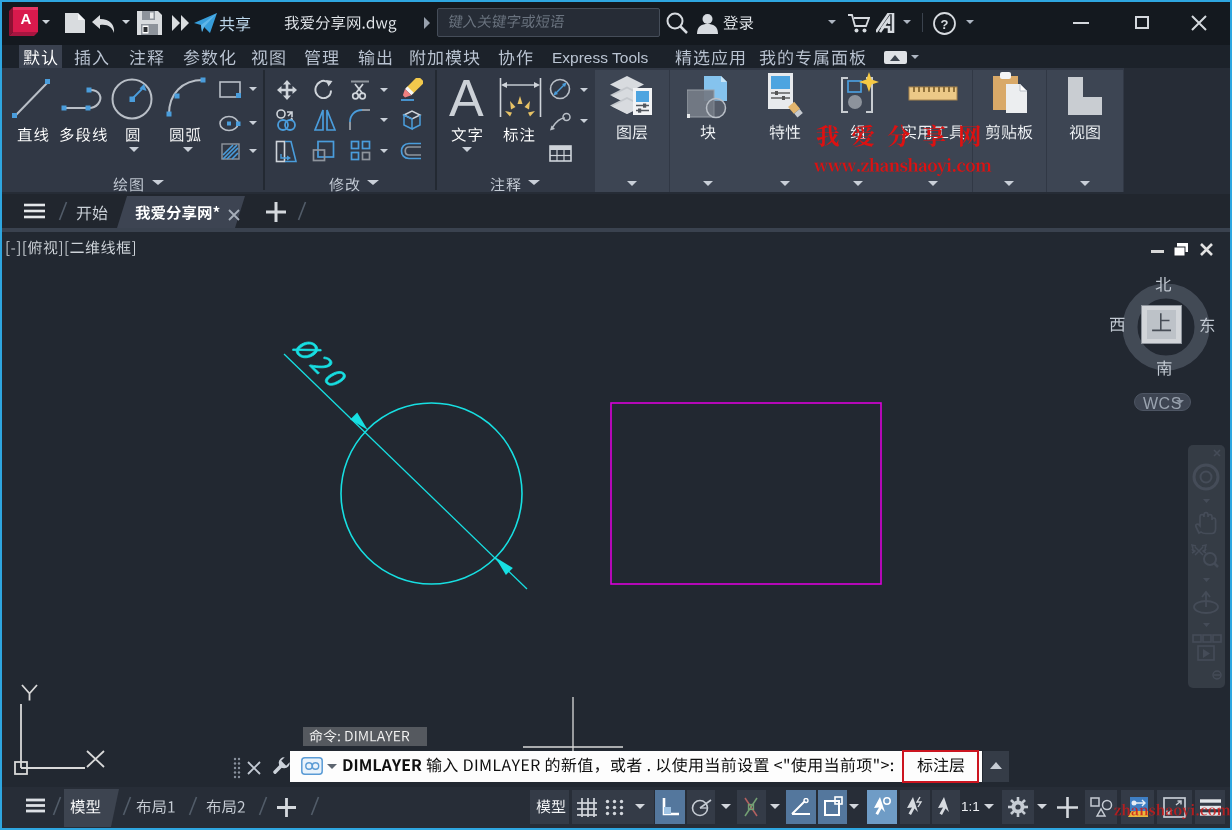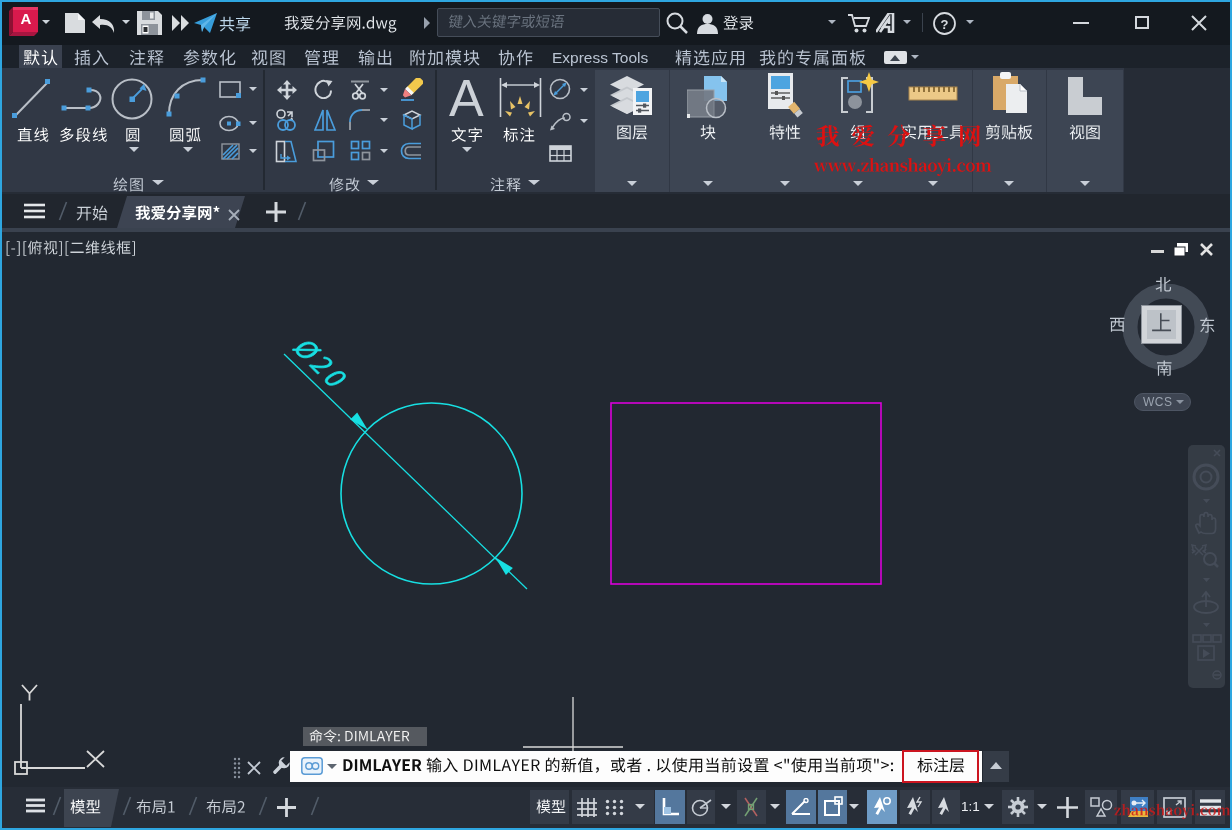--- a/index.html
+++ b/index.html
@@ -460,21 +460,21 @@
 <div class="ab" style="left:1109px;top:316px"><svg width="17" height="20" viewBox="0 0 17 20">
         <path transform="translate(0,14.5)" d="M1 -12.8V-11.6H5.9V-9.2H1.9V1.3H3.1V0.2H13.5V1.2H14.8V-9.2H10.6V-11.6H15.5V-12.8ZM3.1 -0.9V-4C3.3 -3.8 3.7 -3.4 3.8 -3.1C6.3 -4.4 6.9 -6.3 7 -8.1H9.4V-5.4C9.4 -4.1 9.7 -3.8 11.1 -3.8C11.3 -3.8 13 -3.8 13.3 -3.8H13.5V-0.9ZM3.1 -4.1V-8.1H5.9C5.8 -6.6 5.3 -5.1 3.1 -4.1ZM7 -9.2V-11.6H9.4V-9.2ZM10.6 -8.1H13.5V-5C13.5 -4.9 13.4 -4.9 13.2 -4.9C12.8 -4.9 11.5 -4.9 11.2 -4.9C10.6 -4.9 10.6 -5 10.6 -5.4Z" fill="#c2c9d2"></path>
       </svg></div>
 <div class="ab" style="left:1199px;top:317px"><svg width="17" height="20" viewBox="0 0 17 20">
         <path transform="translate(0,14.5)" d="M4.2 -4.3C3.6 -2.7 2.4 -1.2 1.2 -0.2C1.5 0 2 0.4 2.2 0.6C3.4 -0.5 4.7 -2.2 5.5 -4ZM11 -3.8C12.3 -2.5 13.7 -0.7 14.4 0.4L15.5 -0.2C14.8 -1.3 13.3 -3.1 12 -4.3ZM1.3 -11.7V-10.5H5.3C4.6 -9.3 4 -8.3 3.7 -8C3.2 -7.2 2.9 -6.7 2.5 -6.6C2.6 -6.3 2.9 -5.7 2.9 -5.4C3.1 -5.5 3.7 -5.6 4.7 -5.6H8.4V-0.4C8.4 -0.2 8.3 -0.1 8.1 -0.1C7.8 -0.1 6.9 -0.1 5.9 -0.1C6.1 0.2 6.3 0.8 6.4 1.2C7.6 1.2 8.4 1.2 8.9 0.9C9.5 0.7 9.6 0.3 9.6 -0.4V-5.6H14.4V-6.8H9.6V-9.2H8.4V-6.8H4.4C5.2 -7.9 6 -9.2 6.8 -10.5H15.1V-11.7H7.4C7.7 -12.2 8 -12.8 8.2 -13.4L6.9 -14C6.6 -13.2 6.3 -12.4 5.9 -11.7Z" fill="#c2c9d2"></path>
       </svg></div>
 <div class="ab" style="left:1156px;top:360px"><svg width="17" height="20" viewBox="0 0 17 20">
         <path transform="translate(0,14.5)" d="M5.2 -7.6C5.6 -7 6.1 -6.2 6.2 -5.6L7.3 -6C7.1 -6.5 6.6 -7.3 6.2 -7.9ZM7.6 -13.9V-12.2H1V-11H7.6V-9.3H1.9V1.3H3.1V-8.2H13.4V-0.1C13.4 0.1 13.3 0.2 13 0.2C12.7 0.2 11.7 0.3 10.7 0.2C10.9 0.5 11 1 11.1 1.3C12.5 1.3 13.4 1.3 13.9 1.1C14.5 0.9 14.7 0.6 14.7 -0.1V-9.3H8.9V-11H15.5V-12.2H8.9V-13.9ZM10.3 -7.9C10 -7.3 9.5 -6.3 9.1 -5.6H4.4V-4.6H7.6V-2.9H4V-1.9H7.6V1H8.8V-1.9H12.5V-2.9H8.8V-4.6H12.2V-5.6H10.2C10.6 -6.2 11 -6.9 11.3 -7.6Z" fill="#c2c9d2"></path>
       </svg></div>
 <div class="ab" style="left:1134px;top:393px;width:57px;height:18px;background:#3e4552;border:1px solid #4d5563;border-radius:9px"></div>
-<div class="ab" style="left:1143px;top:395px;font-size:12px;color:#9aa3af;letter-spacing:0.5px">WCS</div>
+<div class="ab" style="left:1143px;top:395px;font-size:16px;color:#9aa3af;letter-spacing:0.5px">WCS</div>
 <div class="ab" style="left:1176px;top:400px;width:0;height:0;border-left:4px solid transparent;border-right:4px solid transparent;border-top:4px solid #8a93a0"></div>
 <div class="ab" style="left:1188px;top:445px;width:37px;height:243px;background:rgba(110,118,130,0.25);border-radius:5px"></div>
 <svg class="ab" style="left:1190px;top:447px" width="33" height="239">
 <path d="M24,3 L30,9 M30,3 L24,9" stroke="#454c58" stroke-width="1.6"></path>
 <circle cx="16" cy="30" r="12" fill="none" stroke="#454c58" stroke-width="3"></circle>
       <circle cx="16" cy="30" r="5.5" fill="none" stroke="#454c58" stroke-width="2"></circle>
 <path d="M13,52 l3.5,4 l3.5,-4 z" fill="#454c58"></path>
 <path d="M9,86 l-3,-6 q-1,-3 2,-3 l2,2 v-9 q0,-2.5 2,-2.5 q2,0 2,2.5 v-2 q0,-2.5 2,-2.5 q2,0 2,2.5 v2 q0,-2.5 2,-2.5 q2,0 2,2.5 v3 q0,-2 1.8,-2 q1.8,0 1.8,2.5 l0,8 q0,5 -4,5 l-6,0 q-3,0 -4.6,-1.5 z" fill="none" stroke="#454c58" stroke-width="1.7"></path>
 <path d="M5,100 l8,8 M13,100 l-8,8 M5,104 l-3,-2 l2,3 l-2,1 z M13,104 l3,-2 l-2,3 l2,1 z" stroke="#454c58" stroke-width="1.5" fill="#454c58"></path>
 <path d="M6,99 l-4,-1 l1,4 M12,99 l4,-1 l-1,4" stroke="#454c58" stroke-width="1.5" fill="none"></path>

